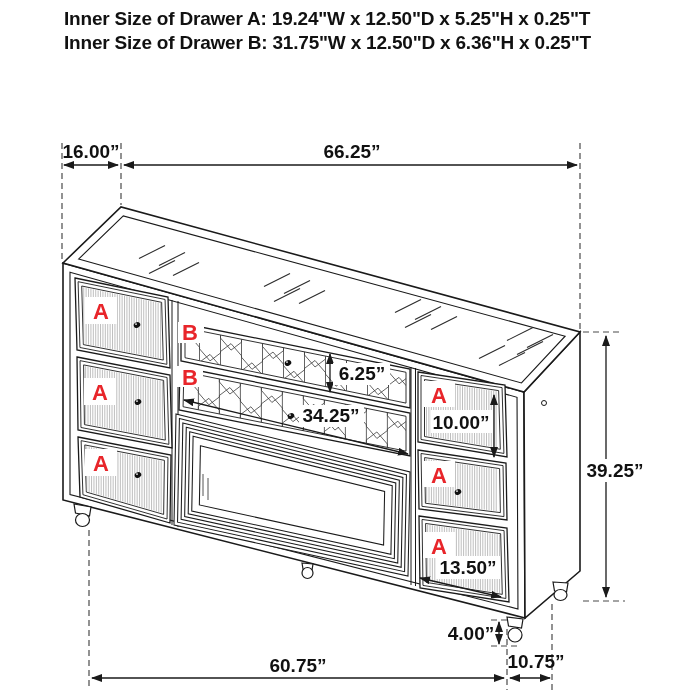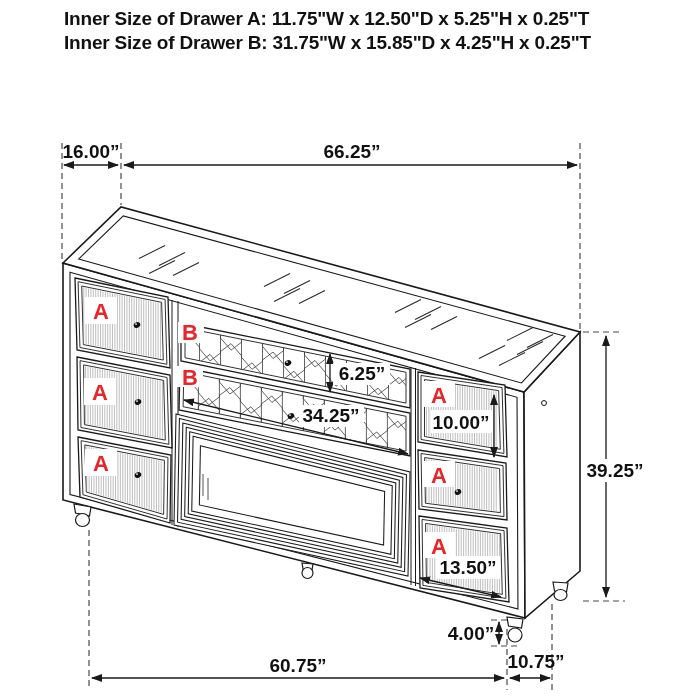--- a/index.html
+++ b/index.html
@@ -14,22 +14,22 @@
            fill:#111;text-anchor:middle;}
   .redletter{font-family:"Liberation Sans", sans-serif;font-weight:bold;font-size:22px;
              text-anchor:middle;}
   .patch{fill:#ffffff;}
 </style>
 </head>
 <body>
 
 <div class="page">
   <div class="header">
-    <div>Inner Size of Drawer A: 11.75"W x 12.50"D x 5.25"H x 0.25"T</div>
-    <div>Inner Size of Drawer B: 31.75"W x 15.85"D x 4.25"H x 0.25"T</div>
+    <div>Inner Size of Drawer A: 19.24"W x 12.50"D x 5.25"H x 0.25"T</div>
+    <div>Inner Size of Drawer B: 31.75"W x 12.50"D x 6.36"H x 0.25"T</div>
   </div>
 
   <svg width="700" height="700" viewBox="0 0 700 700">
     <defs>
       <marker id="mE" markerWidth="11" markerHeight="8" refX="10" refY="4" orient="auto" markerUnits="userSpaceOnUse">
         <path d="M0,0 L11,4 L0,8 Z" fill="#1a1a1a"></path>
       </marker>
       <marker id="mS" markerWidth="11" markerHeight="8" refX="1" refY="4" orient="auto" markerUnits="userSpaceOnUse">
         <path d="M11,0 L0,4 L11,8 Z" fill="#1a1a1a"></path>
       </marker>

